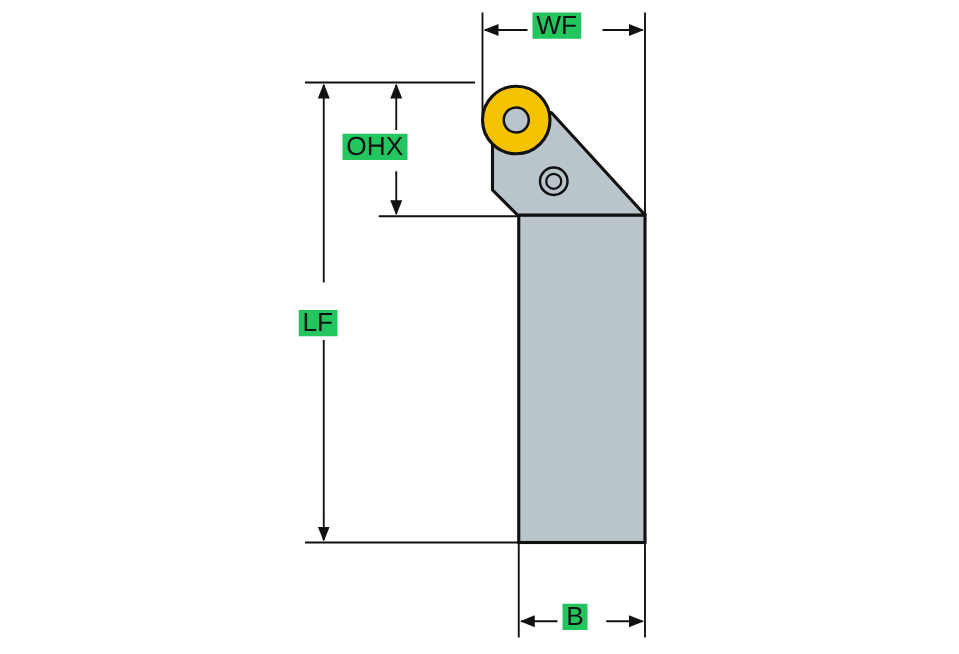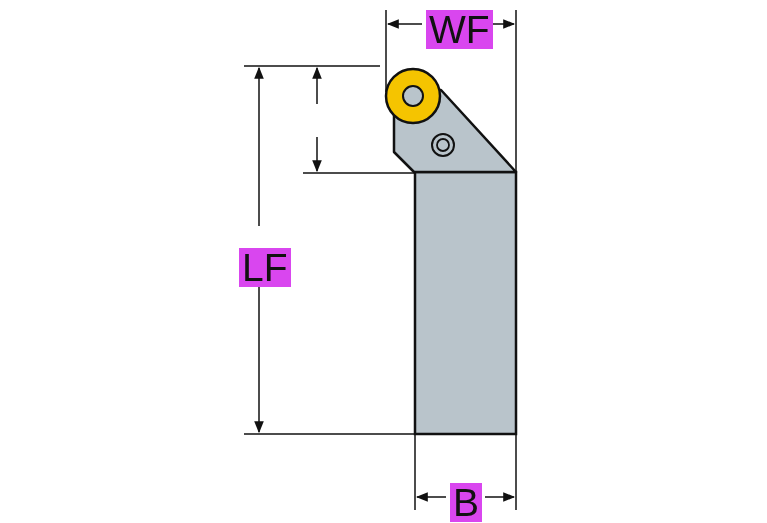--- a/index.html
+++ b/index.html
@@ -1,18 +1,18 @@
 <!DOCTYPE html>
 <html><head>
 <meta charset="utf-8">
 <style>
   html,body{margin:0;padding:0;background:#ffffff;}
   .canvas{position:relative;width:767px;height:523px;overflow:hidden;background:#fff;}
   svg{position:absolute;left:0;top:0;}
-  .lbl{position:absolute;font-family:"Liberation Sans",sans-serif;font-size:39px;color:#111;line-height:1;background:#d946ef;padding:0 3px;}
+  .lbl{position:absolute;font-family:"Liberation Sans",sans-serif;font-size:21px;color:#111;line-height:1;background:#22c55e;padding:0 3px;}
 </style>
 </head>
 <body>
 
 <div class="canvas">
   <svg width="767" height="523" viewBox="0 0 767 523">
     <defs>
       <marker id="ah" viewBox="0 0 10 10" refX="9" refY="5" markerWidth="8" markerHeight="8" orient="auto-start-reverse">
         <path d="M0,1 L10,5 L0,9 z" fill="#111"></path>
       </marker>
@@ -47,15 +47,16 @@
     <line x1="317" y1="137" x2="317" y2="171" stroke="#111" stroke-width="1.5" marker-end="url(#ah)"></line>
 
     <line x1="259" y1="68" x2="259" y2="226" stroke="#111" stroke-width="1.5" marker-start="url(#ah)"></line>
     <line x1="259" y1="272" x2="259" y2="432" stroke="#111" stroke-width="1.5" marker-end="url(#ah)"></line>
 
     <line x1="417" y1="497" x2="446" y2="497" stroke="#111" stroke-width="1.5" marker-start="url(#ah)"></line>
     <line x1="485" y1="497" x2="514" y2="497" stroke="#111" stroke-width="1.5" marker-end="url(#ah)"></line>
   </svg>
 
   <div class="lbl" style="left:426px;top:10px;">WF</div>
+  <div class="lbl" style="left:274px;top:107px;">OHX</div>
   <div class="lbl" style="left:239px;top:248px;">LF</div>
   <div class="lbl" style="left:450px;top:483px;">B</div>
 </div>
 
 </body></html>

